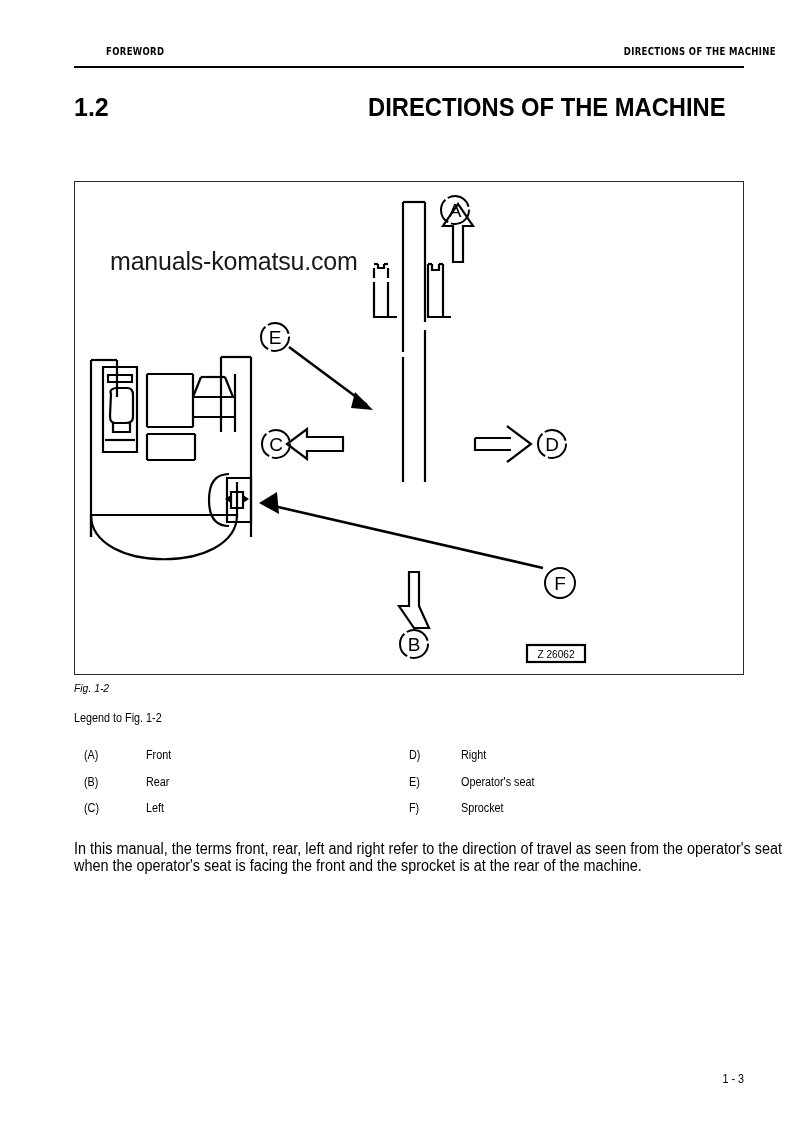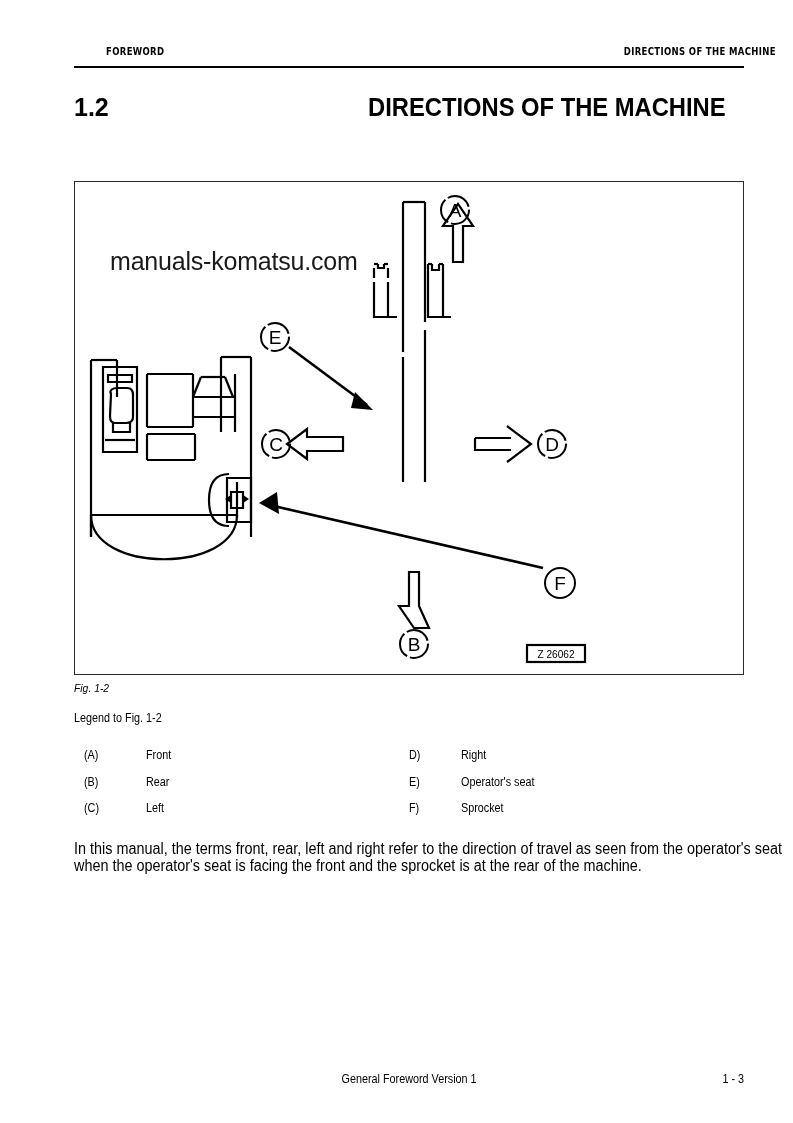--- a/index.html
+++ b/index.html
@@ -395,17 +395,14 @@
     </div>
   </div>
 </div>
 
 <div class="body-para">
   <span class="ln">In this manual, the terms front, rear, left and right refer to the direction of travel as seen from the operator's seat</span>
   <span class="ln">when the operator's seat is facing the front and the sprocket is at the rear of the machine.</span>
 </div>
 
 <div class="footer">
-  <div class="footer-center">
-    <span>General Foreword Version 1</span>
-  </div>
   <div class="footer-right">1 - 3</div>
 </div>
 
 </body></html>

